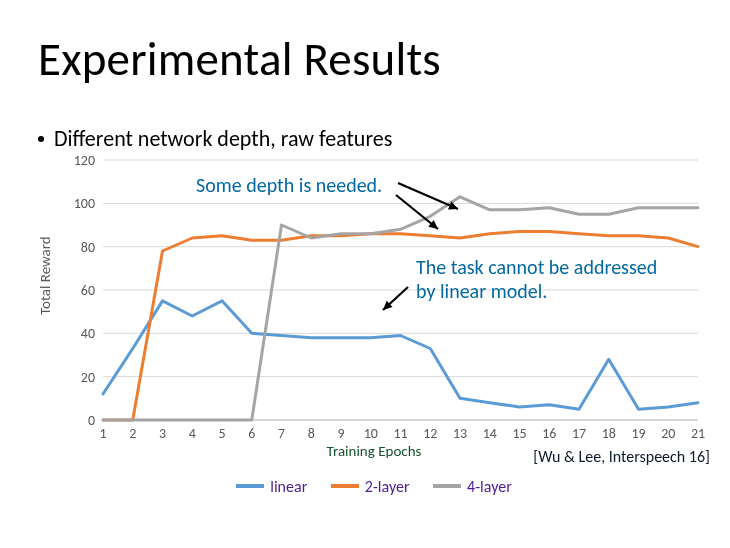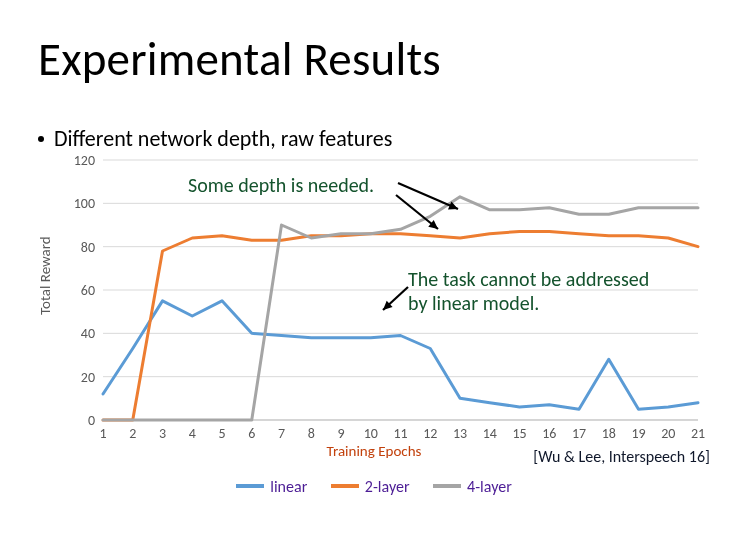--- a/index.html
+++ b/index.html
@@ -70,28 +70,29 @@
     color: #595959;
     white-space: nowrap;
   }
   .x-axis-label {
     position: absolute;
     left: 0;
     width: 672px;
     top: 287px;
     text-align: center;
     font-size: 15px;
-    color: #c2410c;
+    color: #14532d;
   }
   .annotation {
     position: absolute;
     font-size: 20px;
-    color: #14532d;
+    color: #0369a1;
     background: transparent;
     white-space: nowrap;
+    margin-left: 8px;
   }
   .citation {
     position: absolute;
     font-size: 16px;
     color: #0f172a;
   }
   .legend {
     position: absolute;
     left: 0;
     width: 672px;
@@ -190,21 +191,21 @@
             <line x1="370" y1="132" x2="345" y2="155" stroke="#000" stroke-width="2.2"></line>
             <polygon points="345,155 348.68170691520413,145.70241783093377 354.5716320262442,152.10451034293382" fill="#000"></polygon>
           </g>
         </g>
     </svg>
 
     <div class="x-axis-label">Training Epochs</div>
 
     <div class="annotation" style="left:150px; top:18px;">Some depth is needed.</div>
 
-    <div class="annotation" style="left:370px; top:112px;">
+    <div class="annotation" style="left:370px; top:100px;">
       <span>The task cannot be addressed</span><br>
       <span>by linear model.</span>
     </div>
 
     <div class="legend">
       <span class="legend-item">
         <span class="legend-swatch" style="background:#5B9BD5"></span>
         <span>linear</span>
       </span>
       <span class="legend-item">

